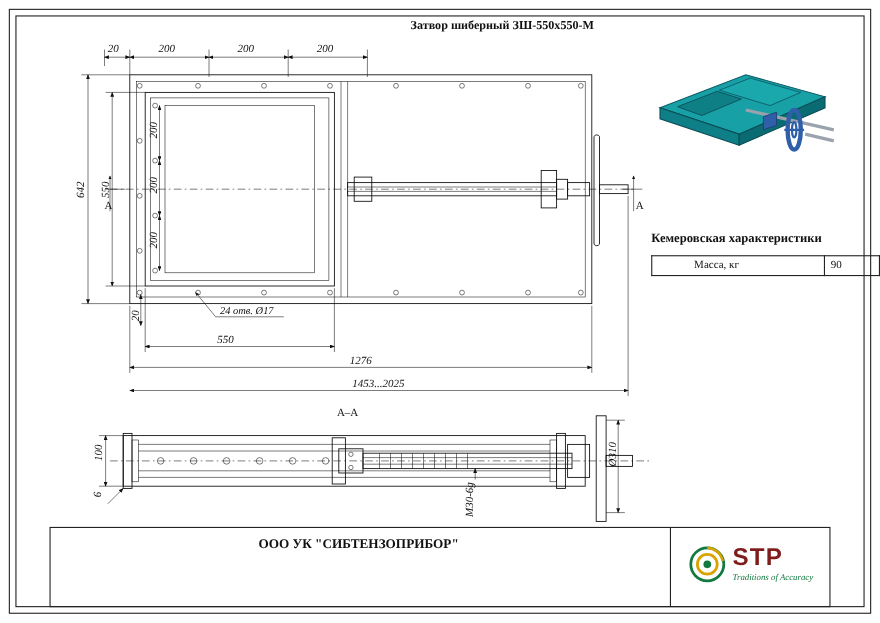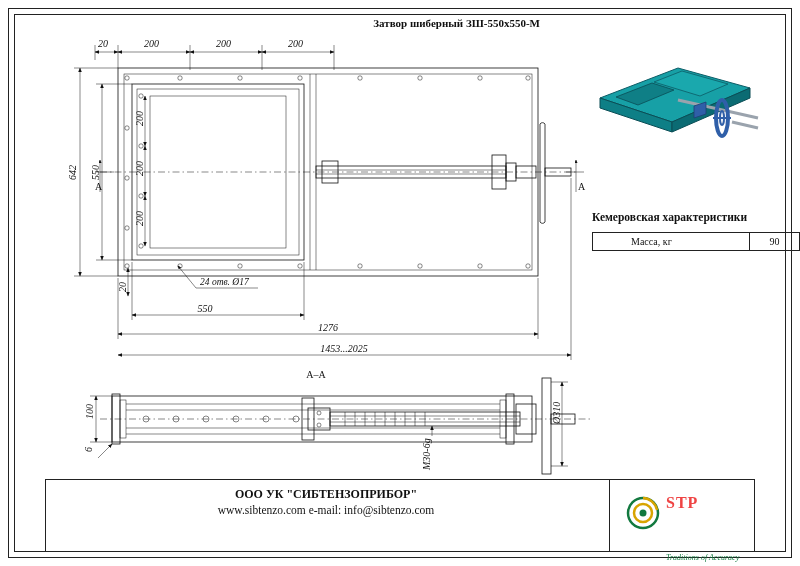--- a/index.html
+++ b/index.html
@@ -74,35 +74,34 @@
     position: absolute;
     left: 0;
     top: 2px;
     width: 34px;
     height: 34px;
   }
   .logo-text {
     position: absolute;
     left: 40px;
     top: 0px;
-    font-family: Liberation Serif, serif;
+    font-family: Liberation Sans, sans-serif;
     font-weight: bold;
-    font-size: 16px;
+    font-size: 22px;
     letter-spacing: 1px;
-    color: #ef4444;
+    color: #7f1d1d;
   }
   .logo-sub {
     position: absolute;
     left: 40px;
     top: 26px;
     font-family: "Liberation Serif", serif;
     font-style: italic;
     font-size: 8px;
     color: #12793f;
-    margin-top: 33px;
   }
   .main-title {
     position: absolute;
     left: 300px;
     top: 17px;
     width: 240px;
     text-align: right;
     font-size: 11px;
     font-weight: bold;
     color: #111;
@@ -122,21 +121,21 @@
     border-collapse: collapse;
     font-size: 10px;
     color: #111;
   }
   table.spec td {
     border: 1px solid #222;
     padding: 3px 5px;
     vertical-align: middle;
   }
   table.spec td.label { width: 140px; padding-left: 38px; }
-  table.spec td.value { width: 48px; text-align: center; }
+  table.spec td.value { width: 48px; text-align: left; }
   svg.draw {
     position: absolute;
     left: 0;
     top: 0;
     width: 800px;
     height: 566px;
   }
   .dimtext {
     font-family: "Liberation Serif", serif;
     font-style: italic;
@@ -439,21 +438,20 @@
         <tr>
       <td class="label">Масса, кг</td>
       <td class="value">90</td>
     </tr>
   </tbody>
     </table>
 
   <div class="title-block">
     <div class="tb-text">
       <div class="l1">ООО УК "СИБТЕНЗОПРИБОР"</div>
-      <div>www.sibtenzo.com e-mail: info@sibtenzo.com</div>
     </div>
     <div class="tb-divider"></div>
     <div class="logo-wrap">
       <svg class="logo-mark" viewBox="0 0 34 34">
         <circle cx="17" cy="17" r="15" fill="none" stroke="#12793f" stroke-width="2.5"></circle>
         <circle cx="17" cy="17" r="9" fill="none" stroke="#d8a400" stroke-width="2.5"></circle>
         <circle cx="17" cy="17" r="3.5" fill="#12793f"></circle>
         <path d="M17 2 A15 15 0 0 1 31 14" fill="none" stroke="#d8a400" stroke-width="2.5"></path>
       </svg>
       <div class="logo-text">STP</div>

